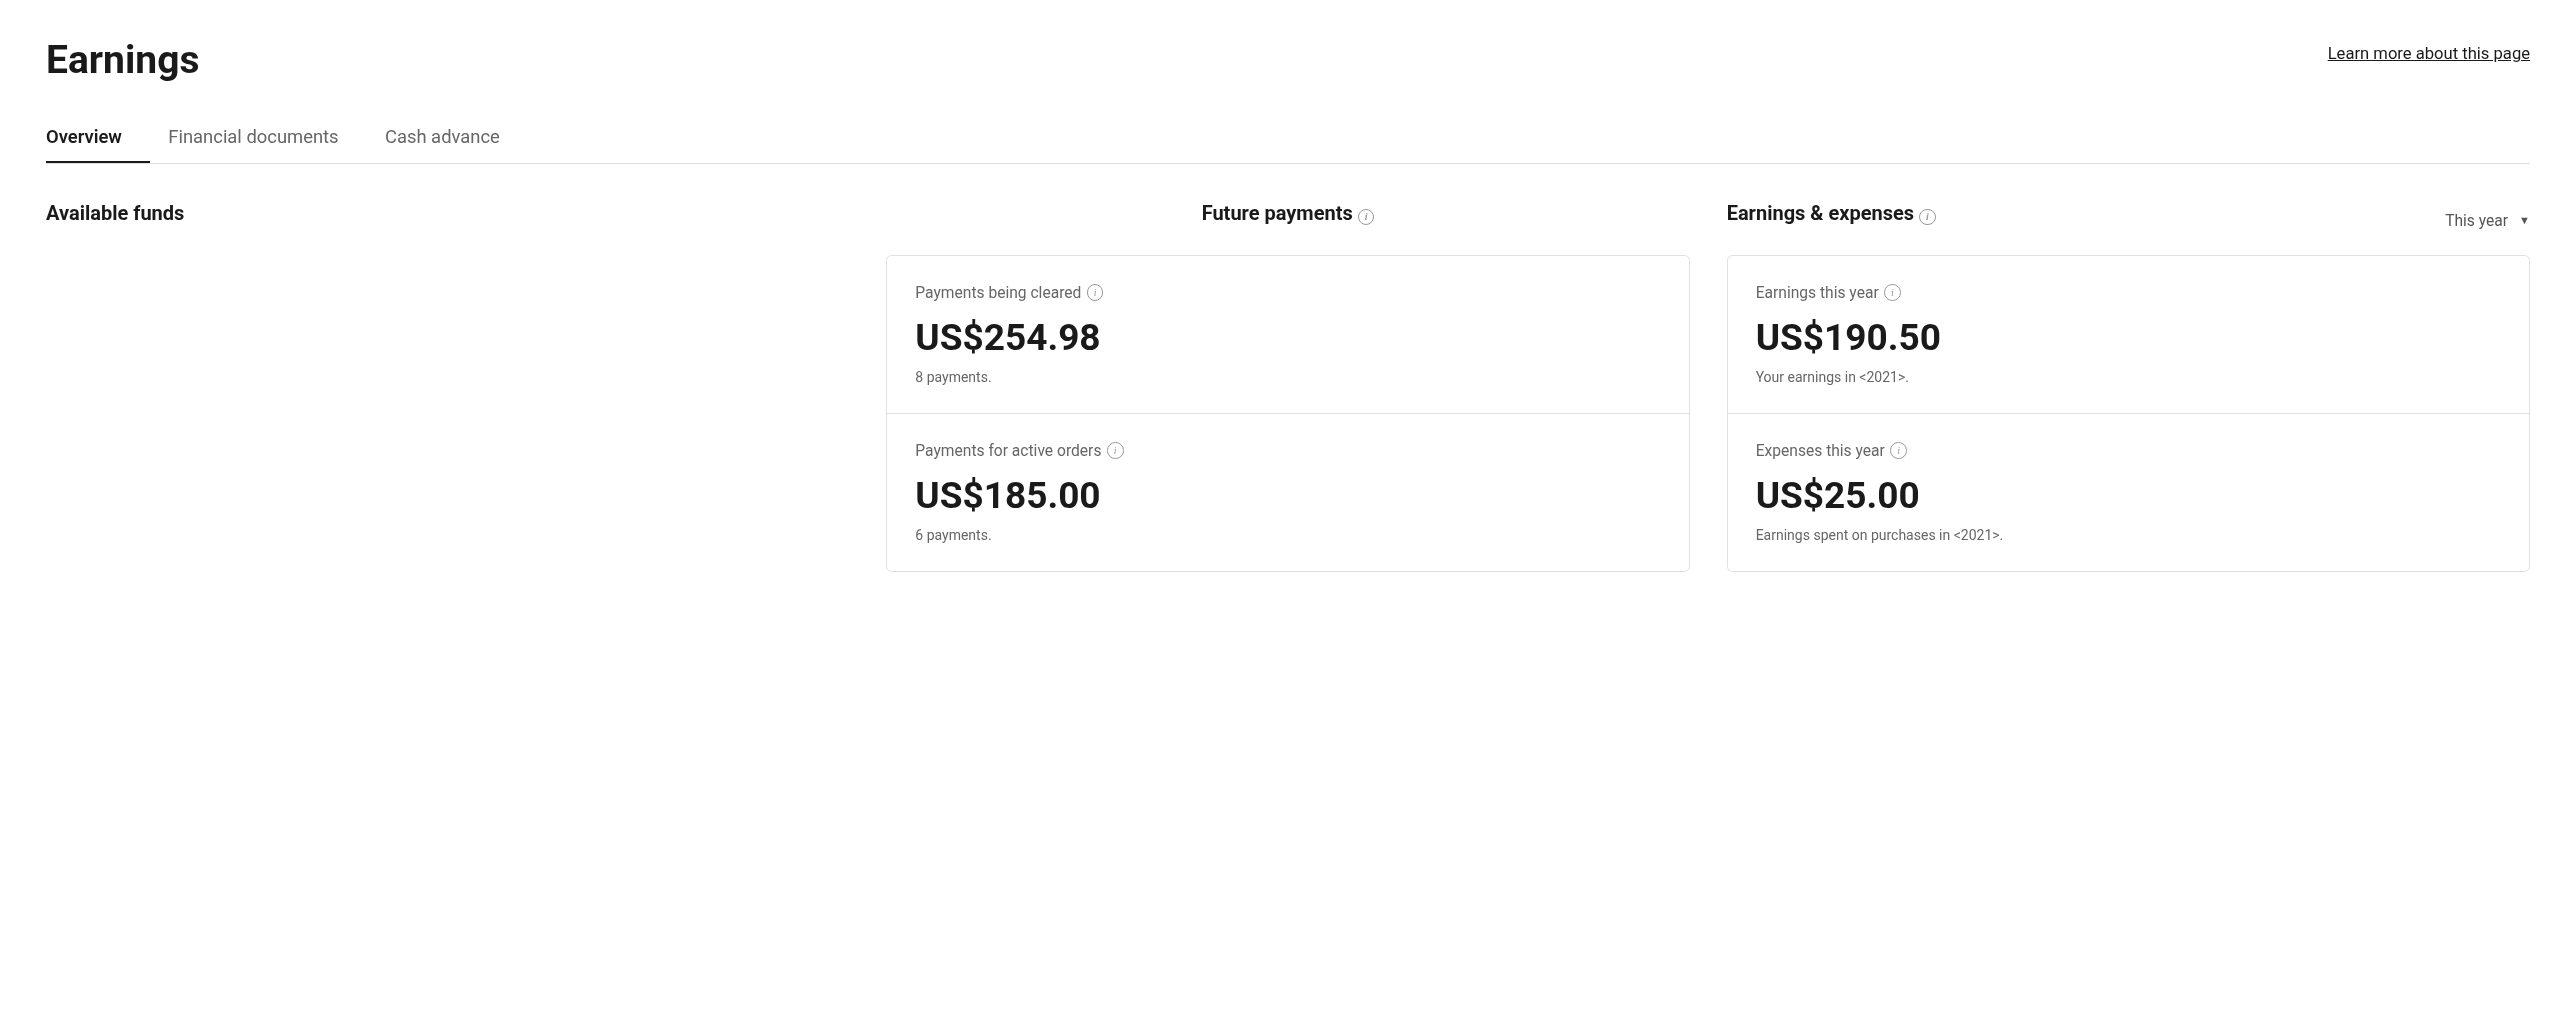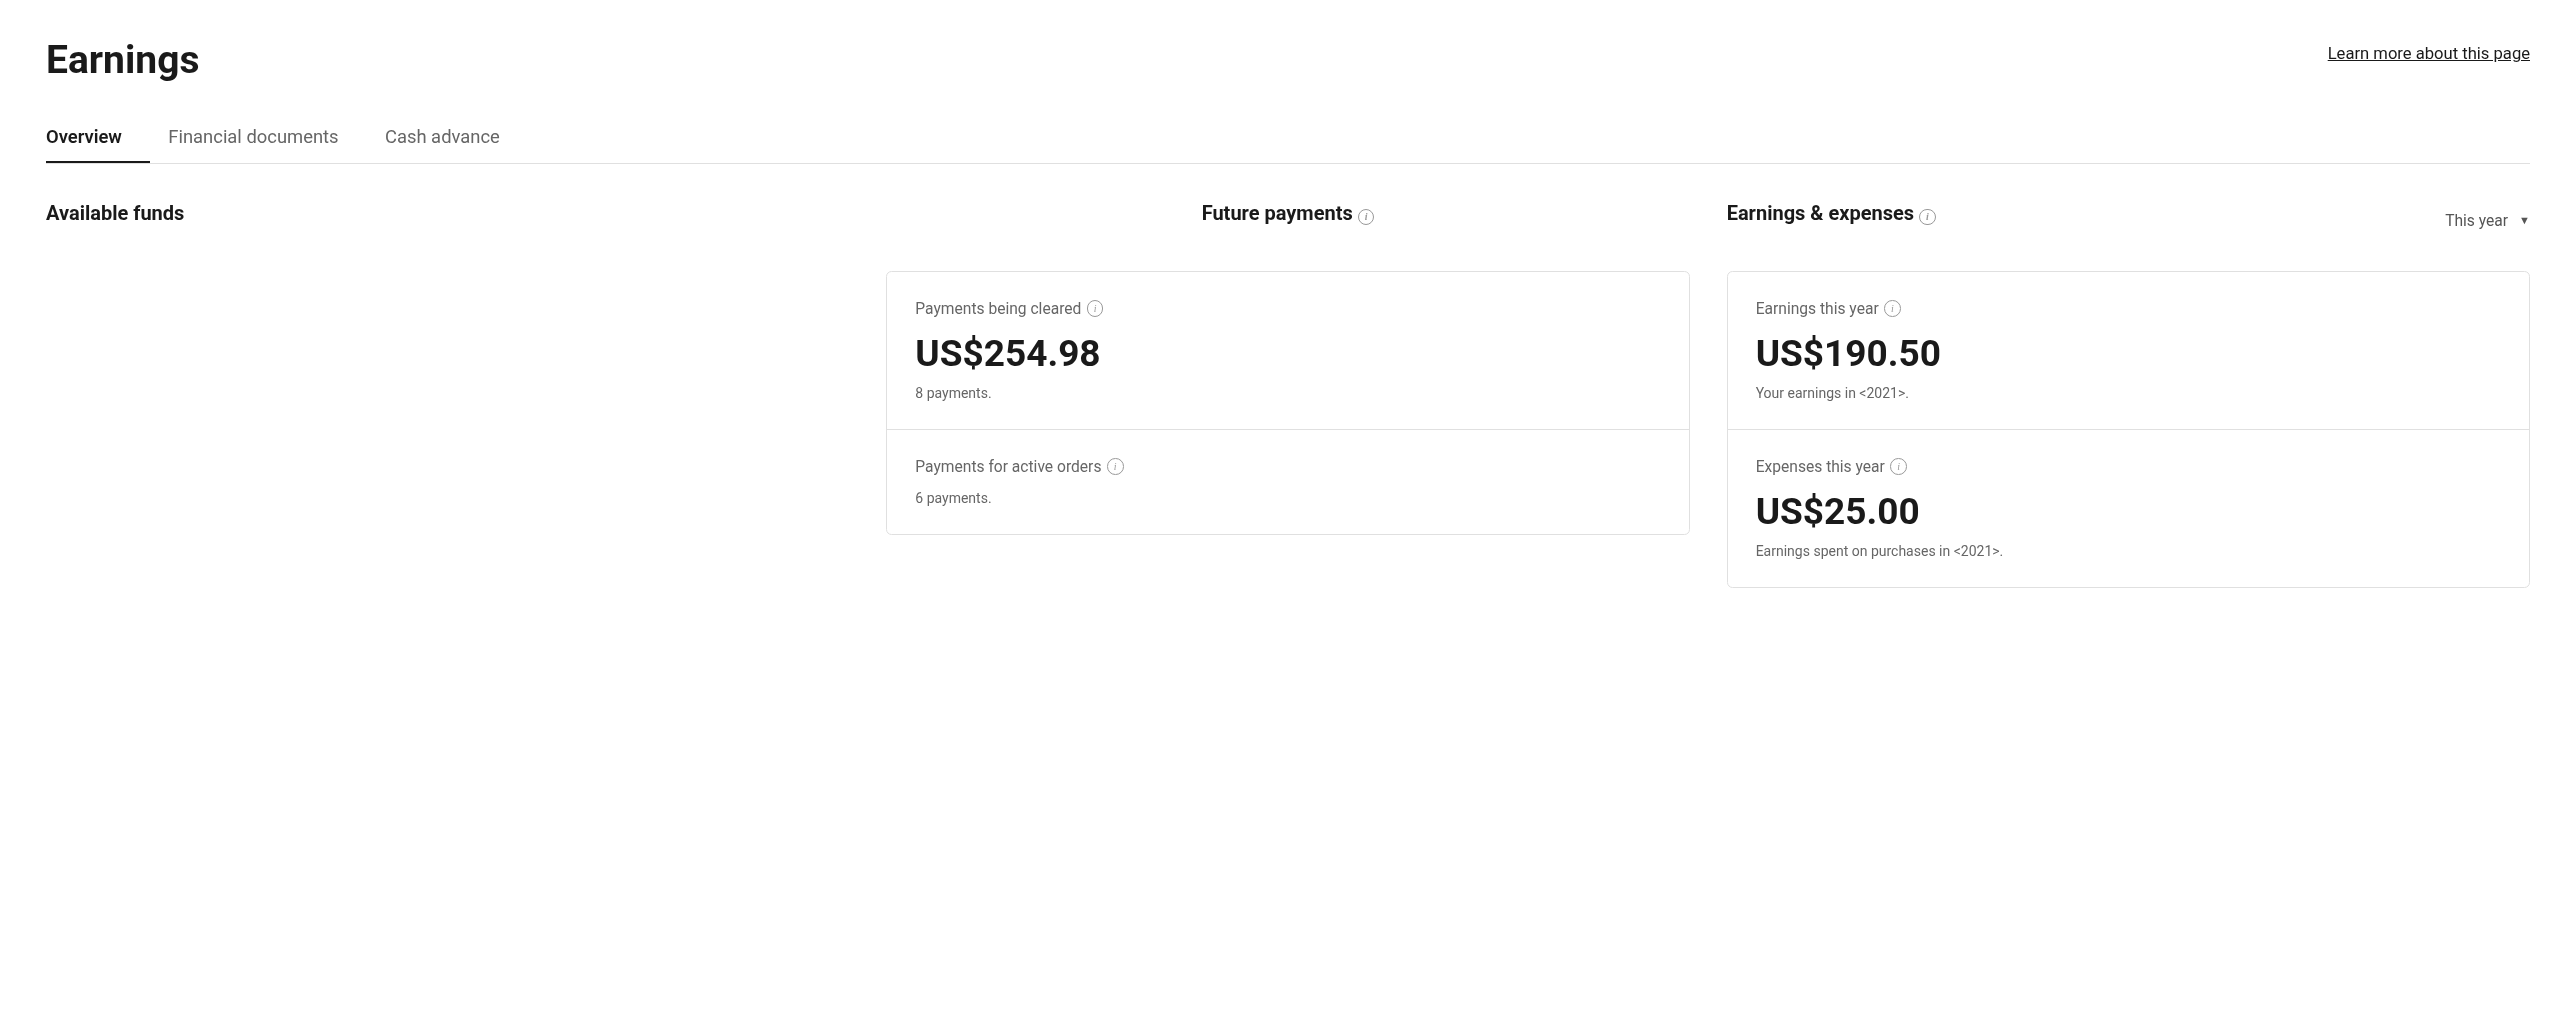--- a/index.html
+++ b/index.html
@@ -182,21 +182,20 @@
     .chevron-down {
       font-size: 11px;
       color: #555;
     }
 
     .combined-card {
       border: 0.9px solid #e0e0e0;
       border-radius: 5.5px;
       background: #fff;
       overflow: hidden;
-      margin-top: 16px;
     }
 
     .combined-card-section {
       padding: 28px;
     }
 
     .combined-card-section + .combined-card-section {
       border-top: 0.9px solid #e0e0e0;
     }
   </style>
@@ -234,20 +233,21 @@
           <span class="info-icon">i</span>
         </div>
         <div class="card-amount">US$254.98</div>
         <div class="card-sublabel">8 payments.</div>
       </div>
       <div class="combined-card-section">
         <div class="card-label">
           <span>Payments for active orders</span>
           <span class="info-icon">i</span>
         </div>
+        <div class="card-amount">US$185.00</div>
         <div class="card-sublabel">6 payments.</div>
       </div>
     </div>
   </div>
 
   <div class="earnings-col">
     <div class="earnings-header">
       <div class="section-title">
         <span>Earnings &amp; expenses</span>
         <span class="info-icon">i</span>

